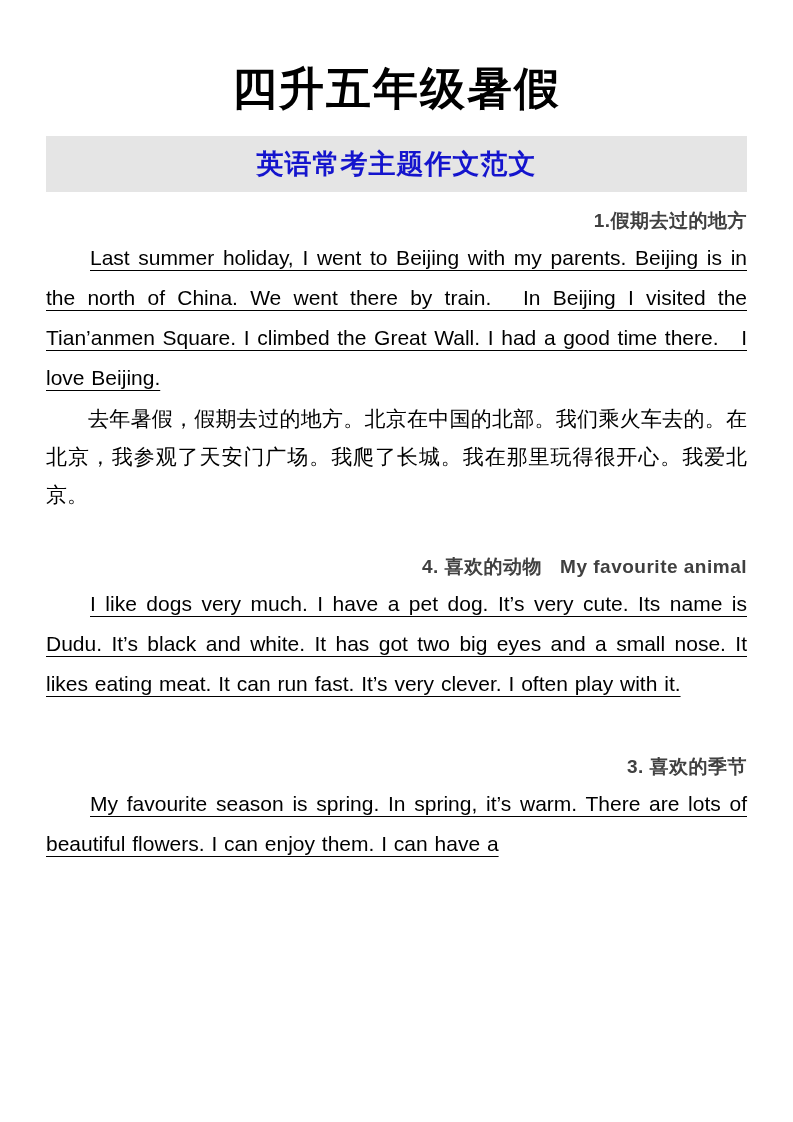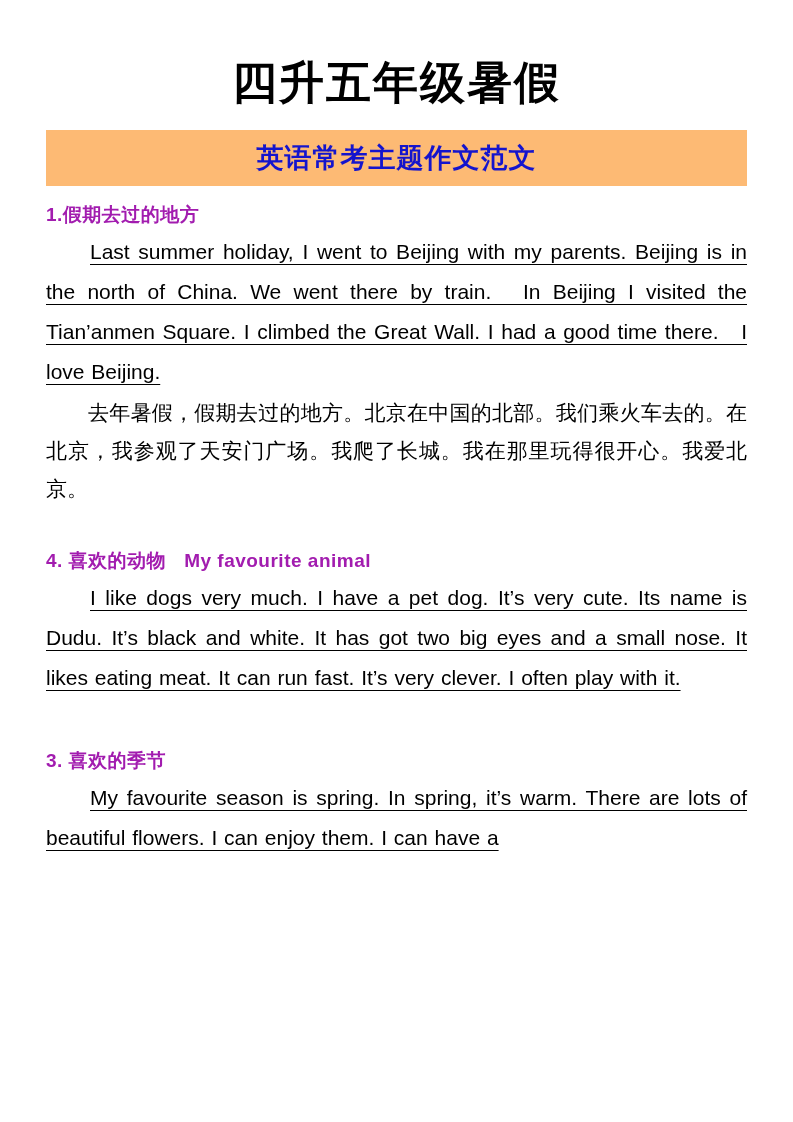--- a/index.html
+++ b/index.html
@@ -12,53 +12,53 @@
     background: #ffffff;
     font-family: "Liberation Sans", sans-serif;
     color: #000000;
     overflow: hidden;
   }
   .page {
     position: relative;
     width: 793px;
     height: 804px;
     box-sizing: border-box;
-    padding: 0 46px;
+    padding: 6px 46px;
   }
   .doc-title {
     margin: 0;
     padding-top: 58px;
     text-align: center;
     font-family: "Liberation Serif", serif;
     font-weight: bold;
     font-size: 45px;
     letter-spacing: 2px;
     line-height: 1.15;
     color: #000000;
   }
   .subtitle-band {
     margin-top: 20px;
-    background: #fdba74;
+    background: #e5e5e5;
     height: 56px;
     display: flex;
     align-items: center;
     justify-content: center;
   }
   .subtitle-text {
     font-family: "Liberation Serif", serif;
     font-weight: bold;
     font-size: 27px;
     color: #1414cd;
     letter-spacing: 1px;
   }
   .section-heading {
-    text-align: left;
+    text-align: right;
     font-weight: bold;
     font-size: 19px;
-    color: #a21caf;
+    color: #404040;
     margin: 16px 0 4px 0;
     letter-spacing: 0.5px;
   }
   .section-heading .en {
     margin-left: 18px;
   }
   .para {
     font-size: 21px;
     line-height: 40px;
     margin: 0;

